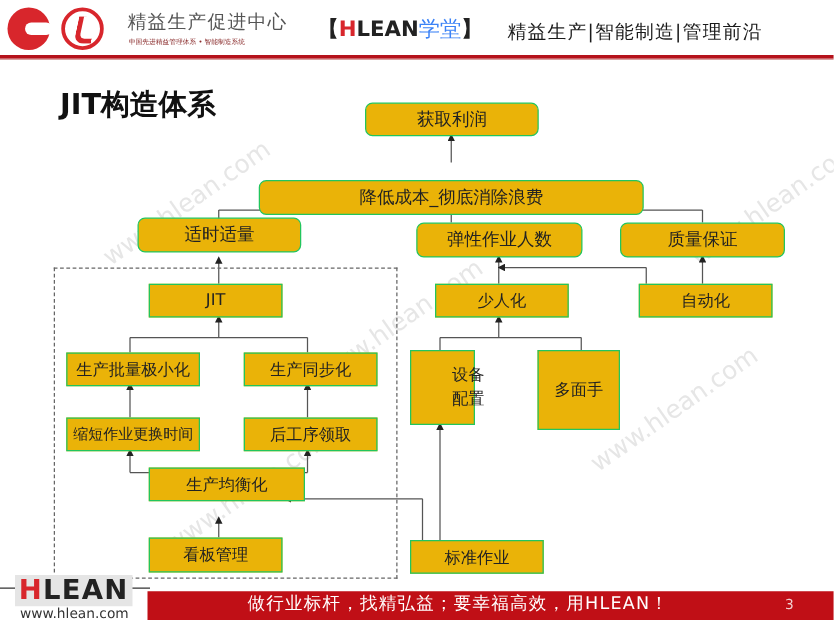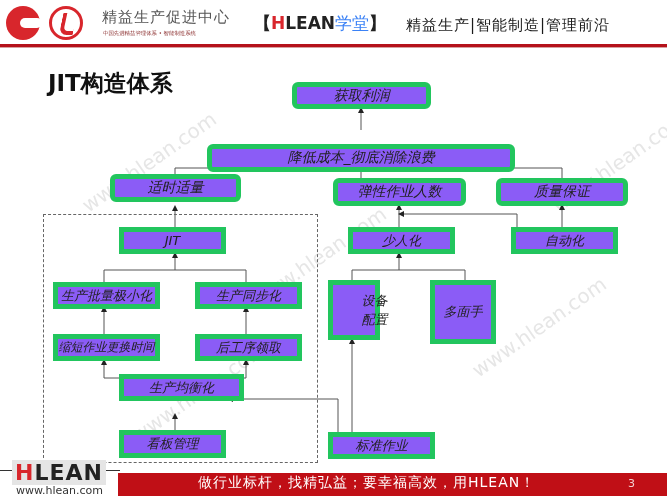--- a/index.html
+++ b/index.html
@@ -18,21 +18,21 @@
   .brand-tag .h { color: #d8262c; }
   .brand-tag .cn { color: #3b82f6; font-weight: normal; }
   .header-slogan { position: absolute; left: 406px; top: 16px; font-size: 15px; color: #1a1a1a; white-space: nowrap; letter-spacing: 1px; }
   .header-rule { position: absolute; left: 0; top: 44px; width: 667px; height: 3px; background: #b5121b; }
   .header-rule2 { position: absolute; left: 0; top: 47px; width: 667px; height: 1px; background: #d9a0a0; }
 
   
   .page-title { position: absolute; left: 48px; top: 68px; font-size: 23px; font-weight: bold; color: #111; white-space: nowrap; }
 
   
-  .box { position: absolute; border: 5px solid #22c55e; background: #8b5cf6; display: flex; align-items: center; justify-content: center; font-size: 13px; color: #222; white-space: nowrap; font-style: italic; }
+  .box { position: absolute; border: 1px solid #22c55e; background: #eab308; display: flex; align-items: center; justify-content: center; font-size: 13px; color: #222; white-space: nowrap; }
   .box.round { border-radius: 6px; font-size: 14px; }
   .box.multi { flex-direction: column; line-height: 19px; padding-left: 41px; }
   .dashed-region { position: absolute; left: 43px; top: 214px; width: 275px; height: 249px; border: 1px dashed #666; }
   svg.wires { position: absolute; left: 0; top: 0; width: 667px; height: 500px; pointer-events: none; }
 
   .watermark { position: absolute; font-size: 20px; color: #e6e6e6; transform: rotate(-35deg); white-space: nowrap; pointer-events: none; }
 
   
   .footer-logo { position: absolute; left: 12px; top: 460px; font-size: 22px; font-weight: bold; letter-spacing: 1px; color: #222; }
   .footer-logo .h { color: #d8262c; }

